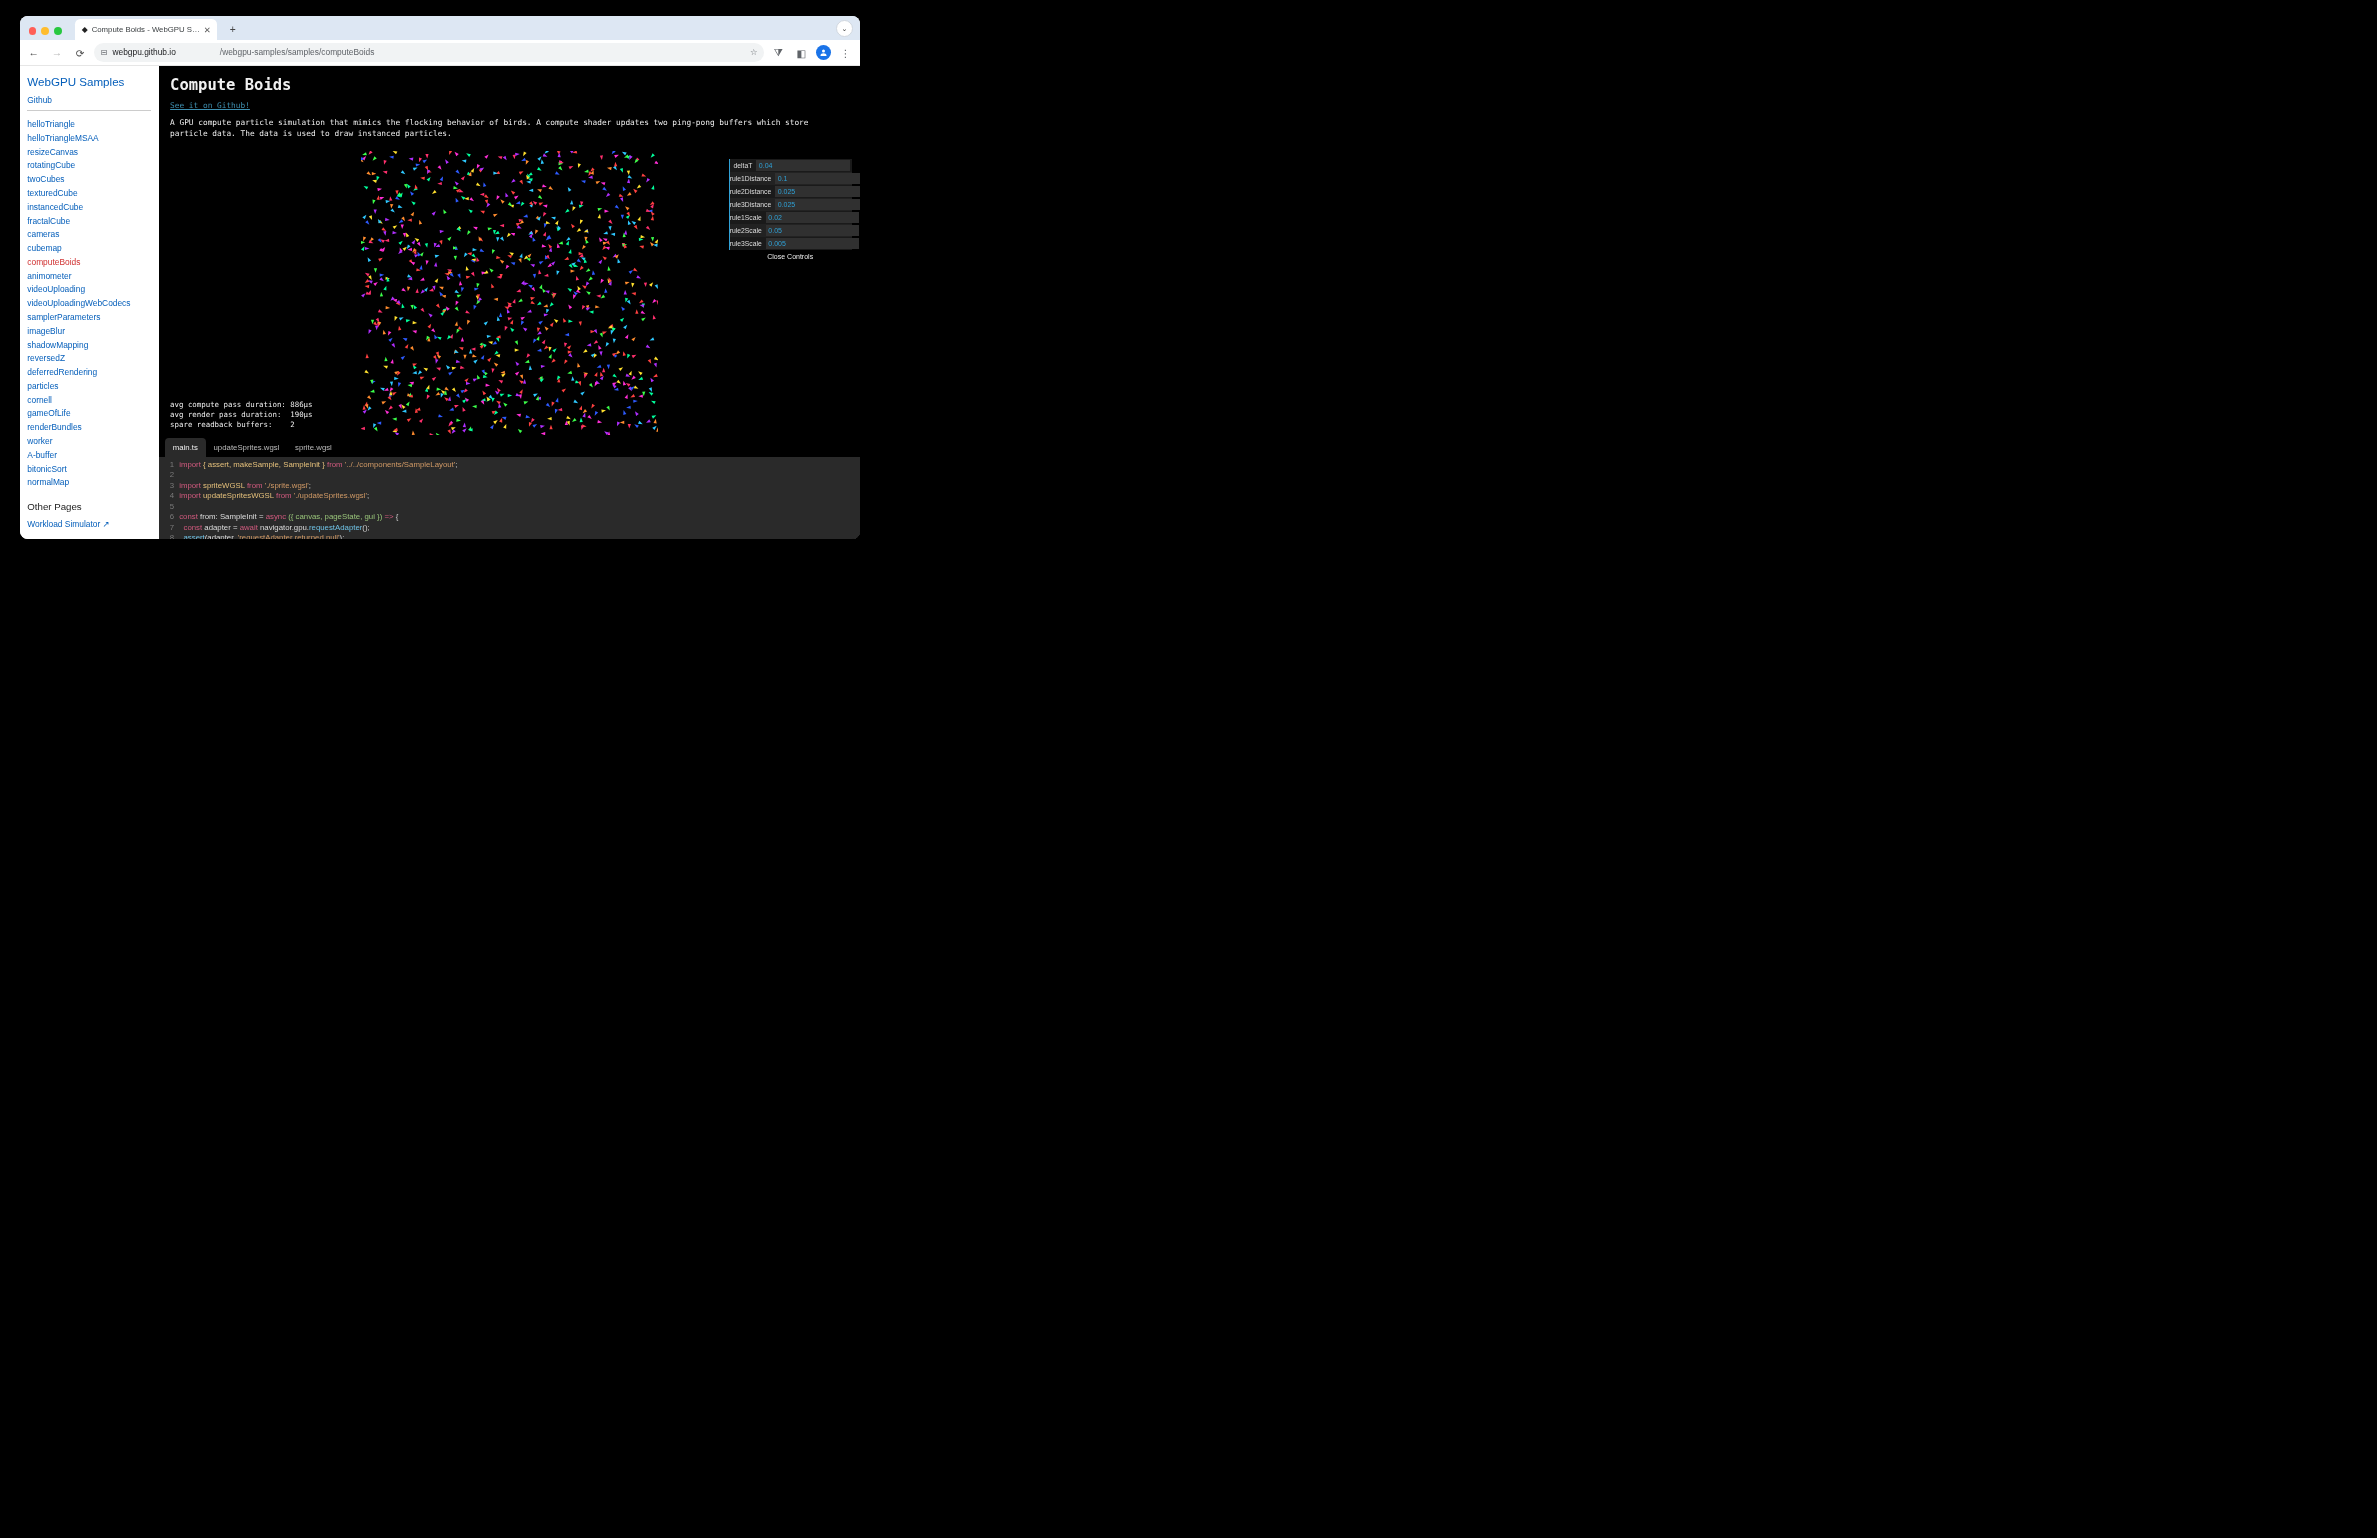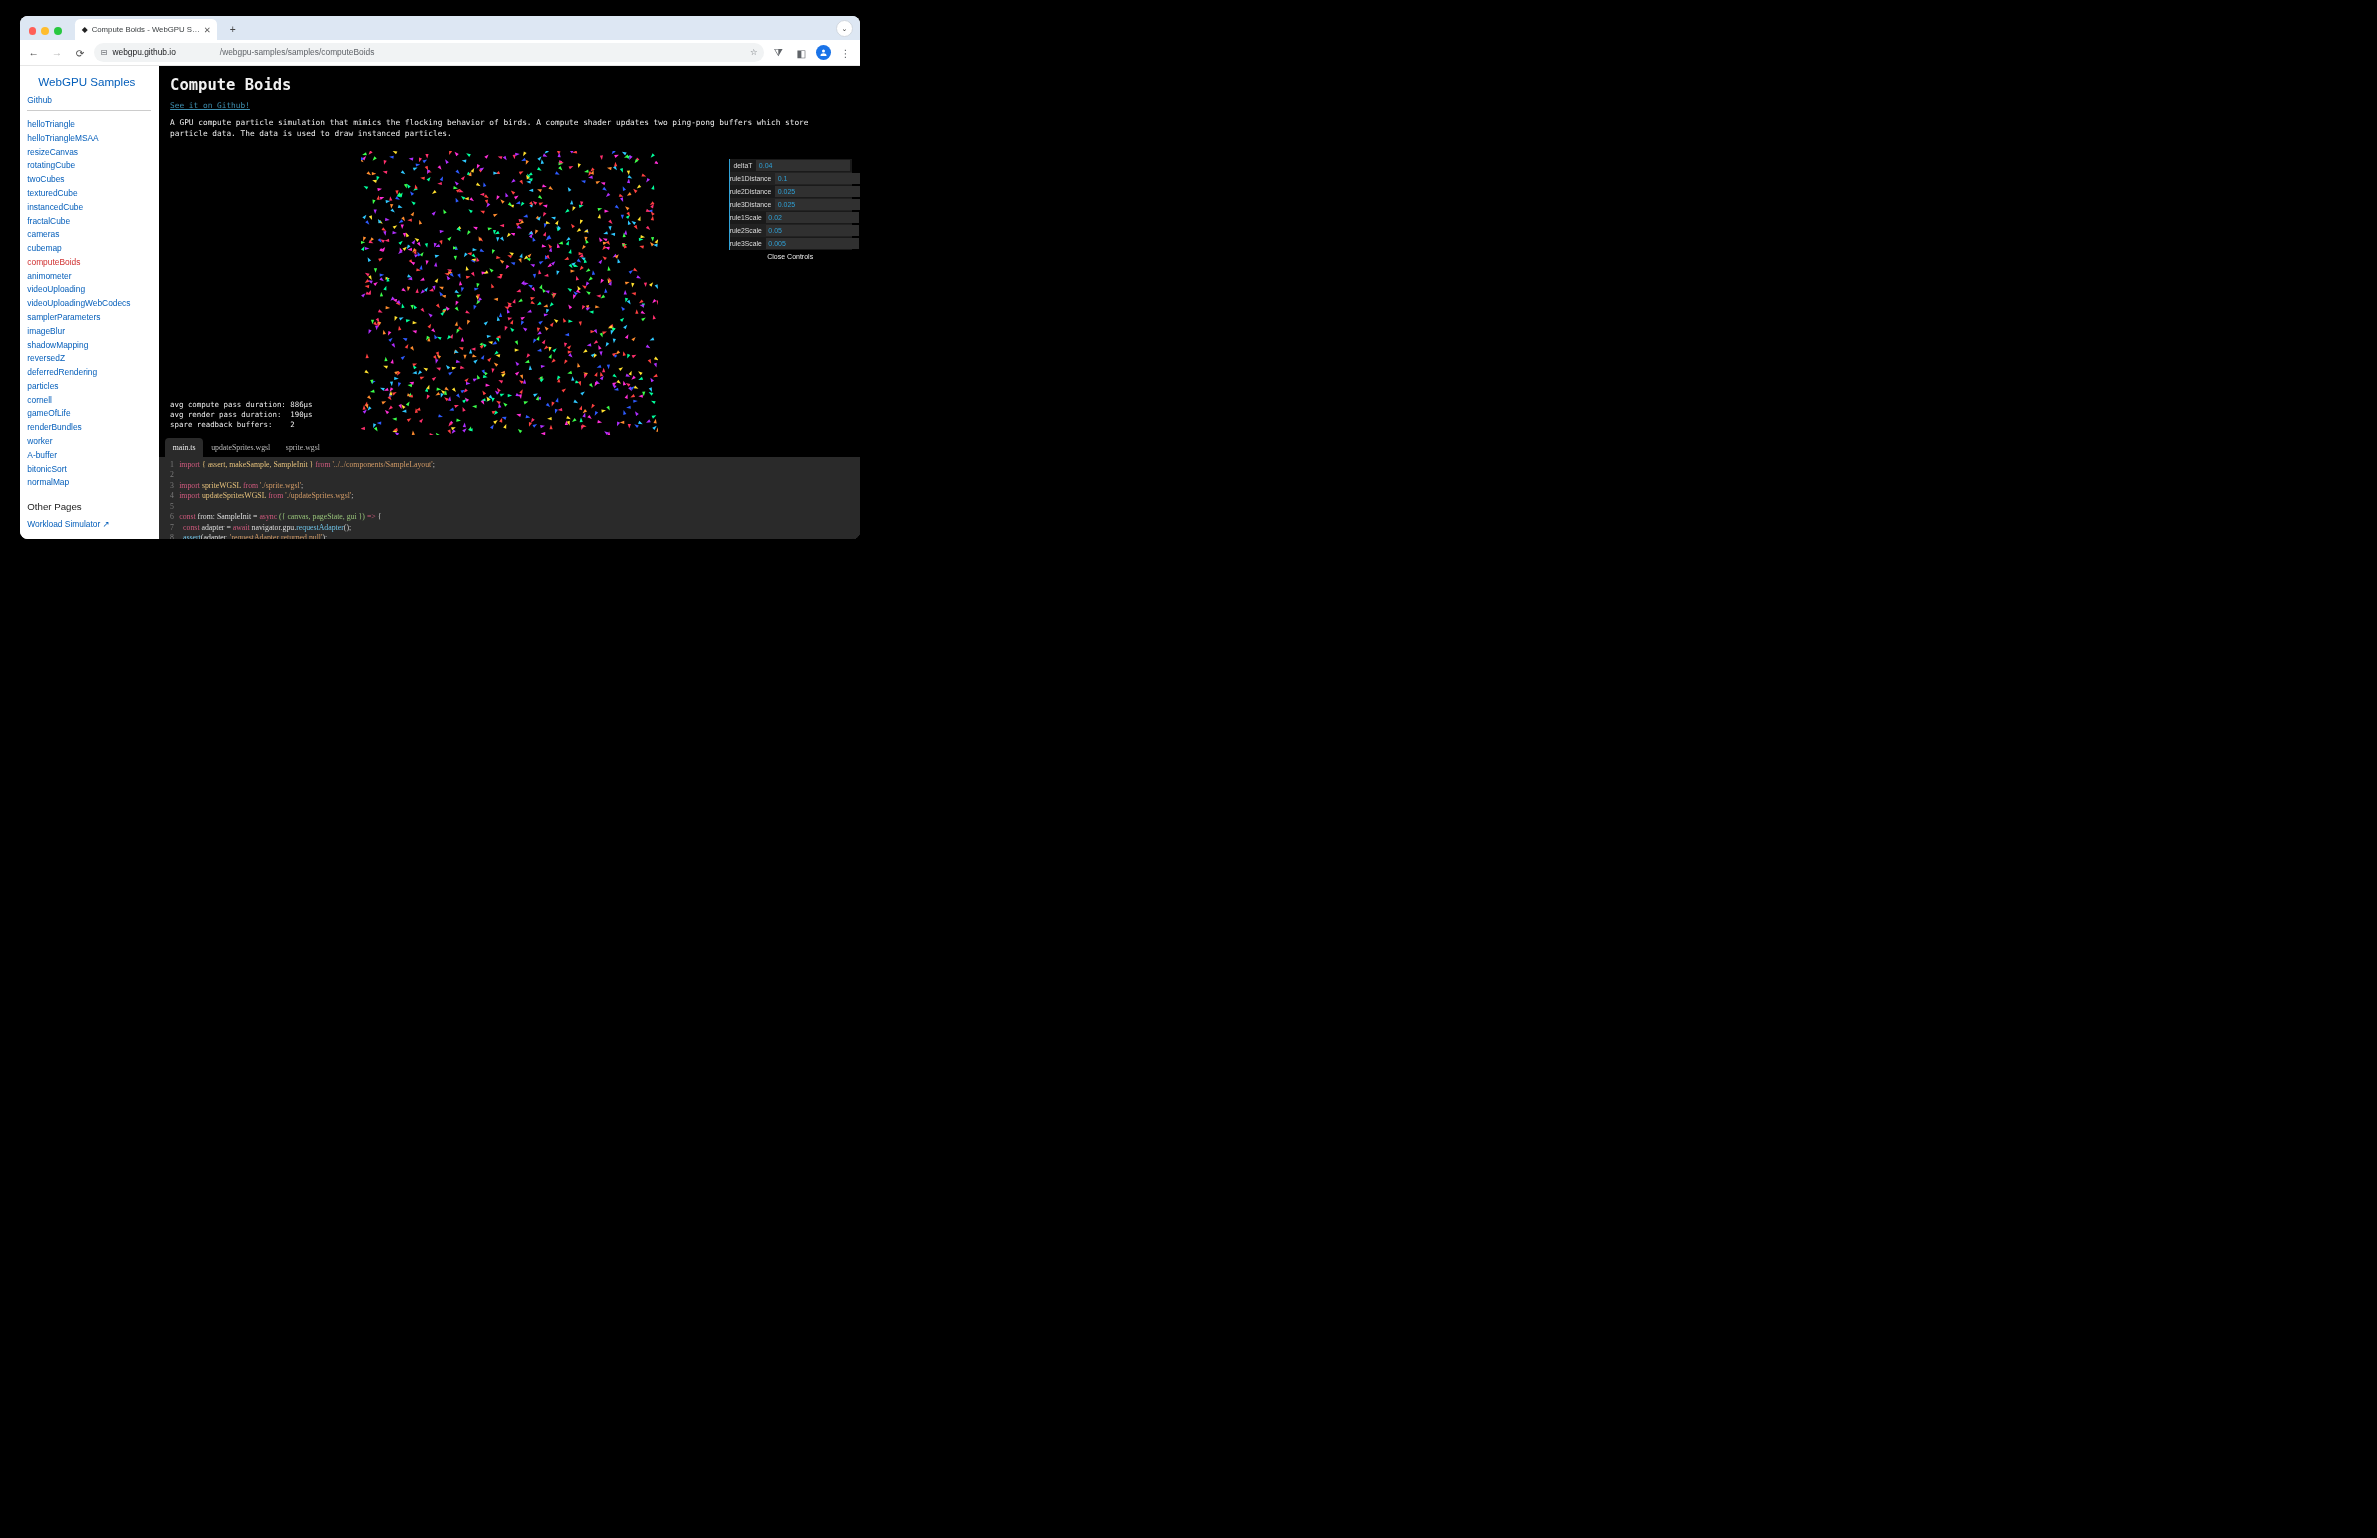--- a/index.html
+++ b/index.html
@@ -81,21 +81,21 @@
 .tb-icon { width:18px; height:18px; display:flex; align-items:center; justify-content:center; color:#5f6368; cursor:pointer; }
 .avatar { width:15.5px; height:15.5px; border-radius:50%; background:#1a73e8; display:flex; align-items:center; justify-content:center; color:#fff; font-size:8.4px;}
 .content { flex:1; display:flex; overflow:hidden; }
 .sidebar {
   width: 139px;
   background:#fff;
   padding: 9px 7.8px;
   overflow-y:auto;
   font-size: 8.4px;
 }
-.sidebar h1 { color:#045eba; font-size: 11.6px; font-weight:500; margin-bottom: 6.5px; cursor:pointer;margin-left:11px;}
+.sidebar h1 { color:#045eba; font-size: 11.6px; font-weight:500; margin-bottom: 6.5px; cursor:pointer;}
 .sidebar .top-link { color:#045eba; display:block; margin-bottom: 5.2px; text-decoration:none; cursor:pointer;}
 .sidebar hr { border:none; border-top:0.6px solid #ccc; margin: 3.9px 0 6.5px; }
 .sidebar ul { list-style:none; }
 .sidebar li { padding: 1.9px 0; color:#045eba; cursor:pointer; }
 .sidebar li.active { color:#d03030; }
 .sidebar .section-h { color:#222; font-size:9.7px; font-weight:500; margin: 11.6px 0 5.2px; }
 .main {
   flex:1;
   background:#000000;
   color:#fff;
@@ -142,21 +142,21 @@
   background:#000;
   text-align:center;
   font-size:7px;
   padding:2.6px 0;
   cursor:pointer;
   color:#eee;
 }
 .code-panel {
   margin-top:2.6px;
   background:#1e1e1e;
-  font-family: Liberation Serif, serif;
+  font-family: Liberation Sans, sans-serif;
 }
 .code-tabs {
   display:flex;
   background:#000;
   padding-left:6.5px;
 }
 .code-tab {
   padding: 5.2px 7.8px;
   font-size: 7.8px;
   color:#bbb;

